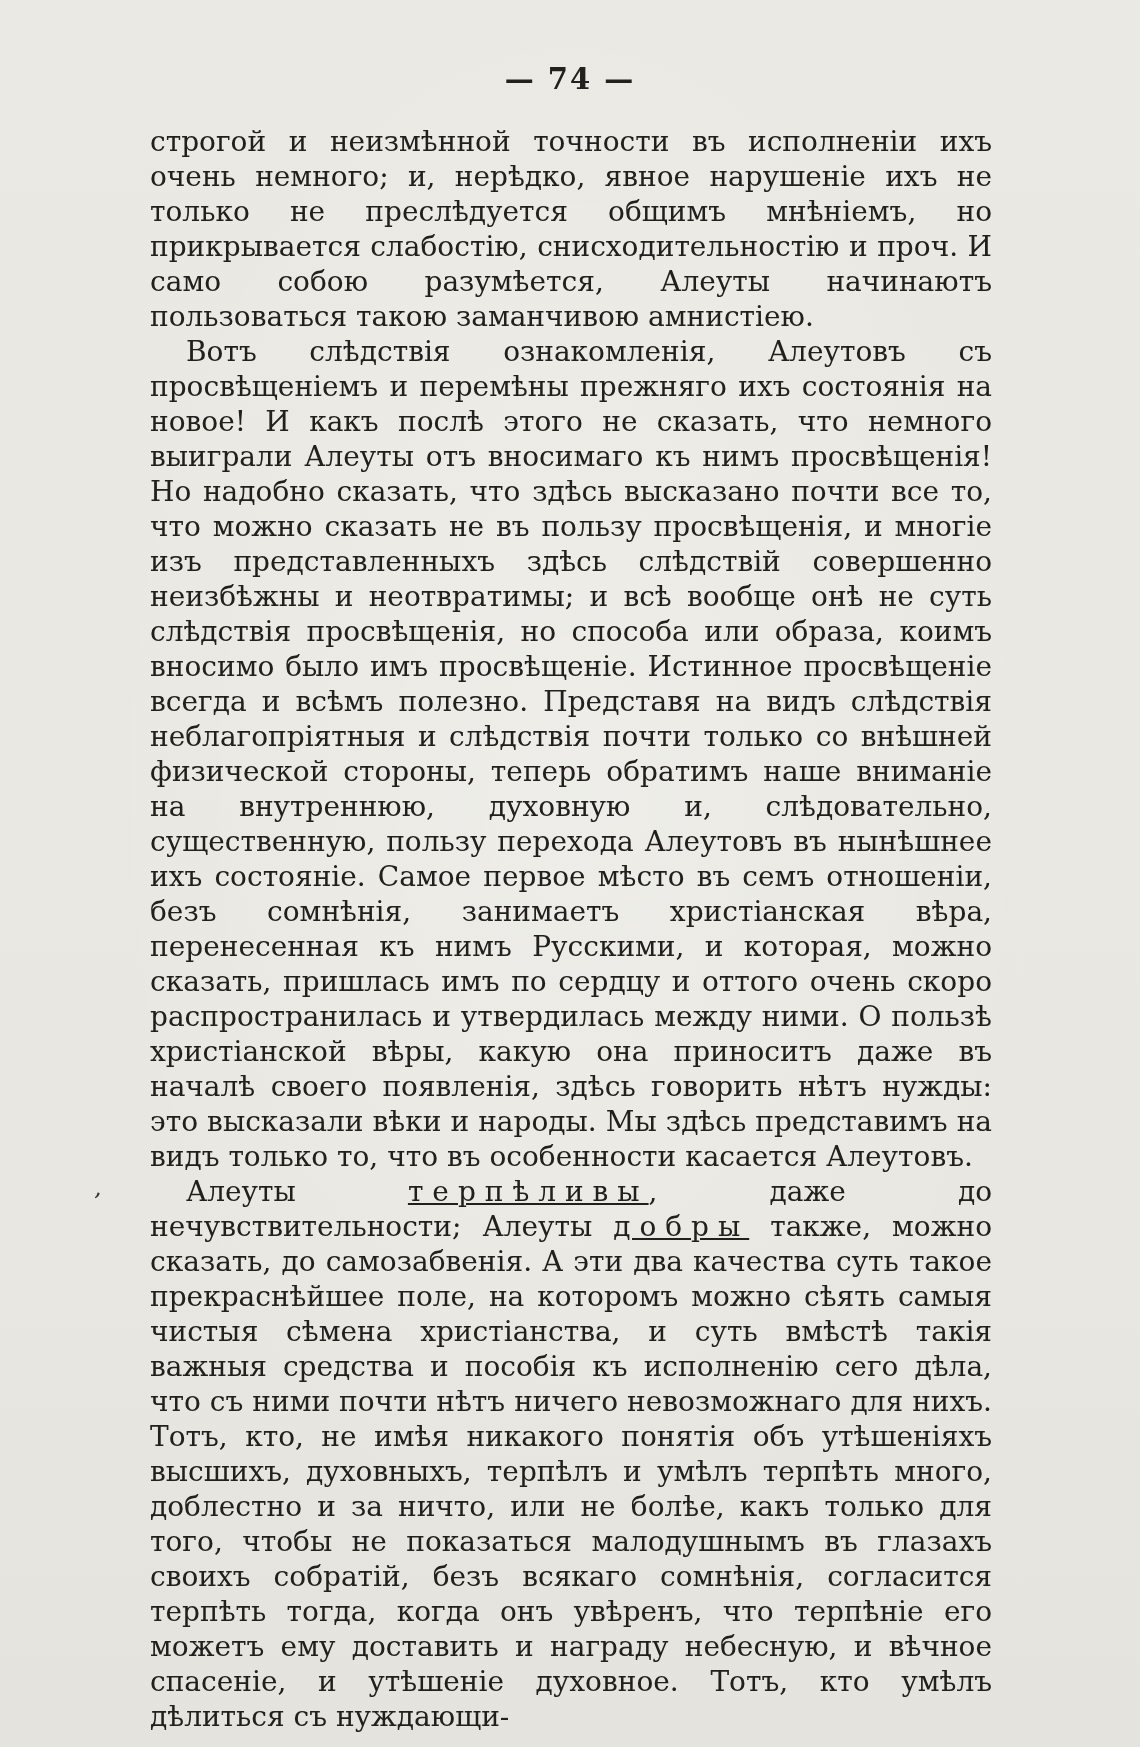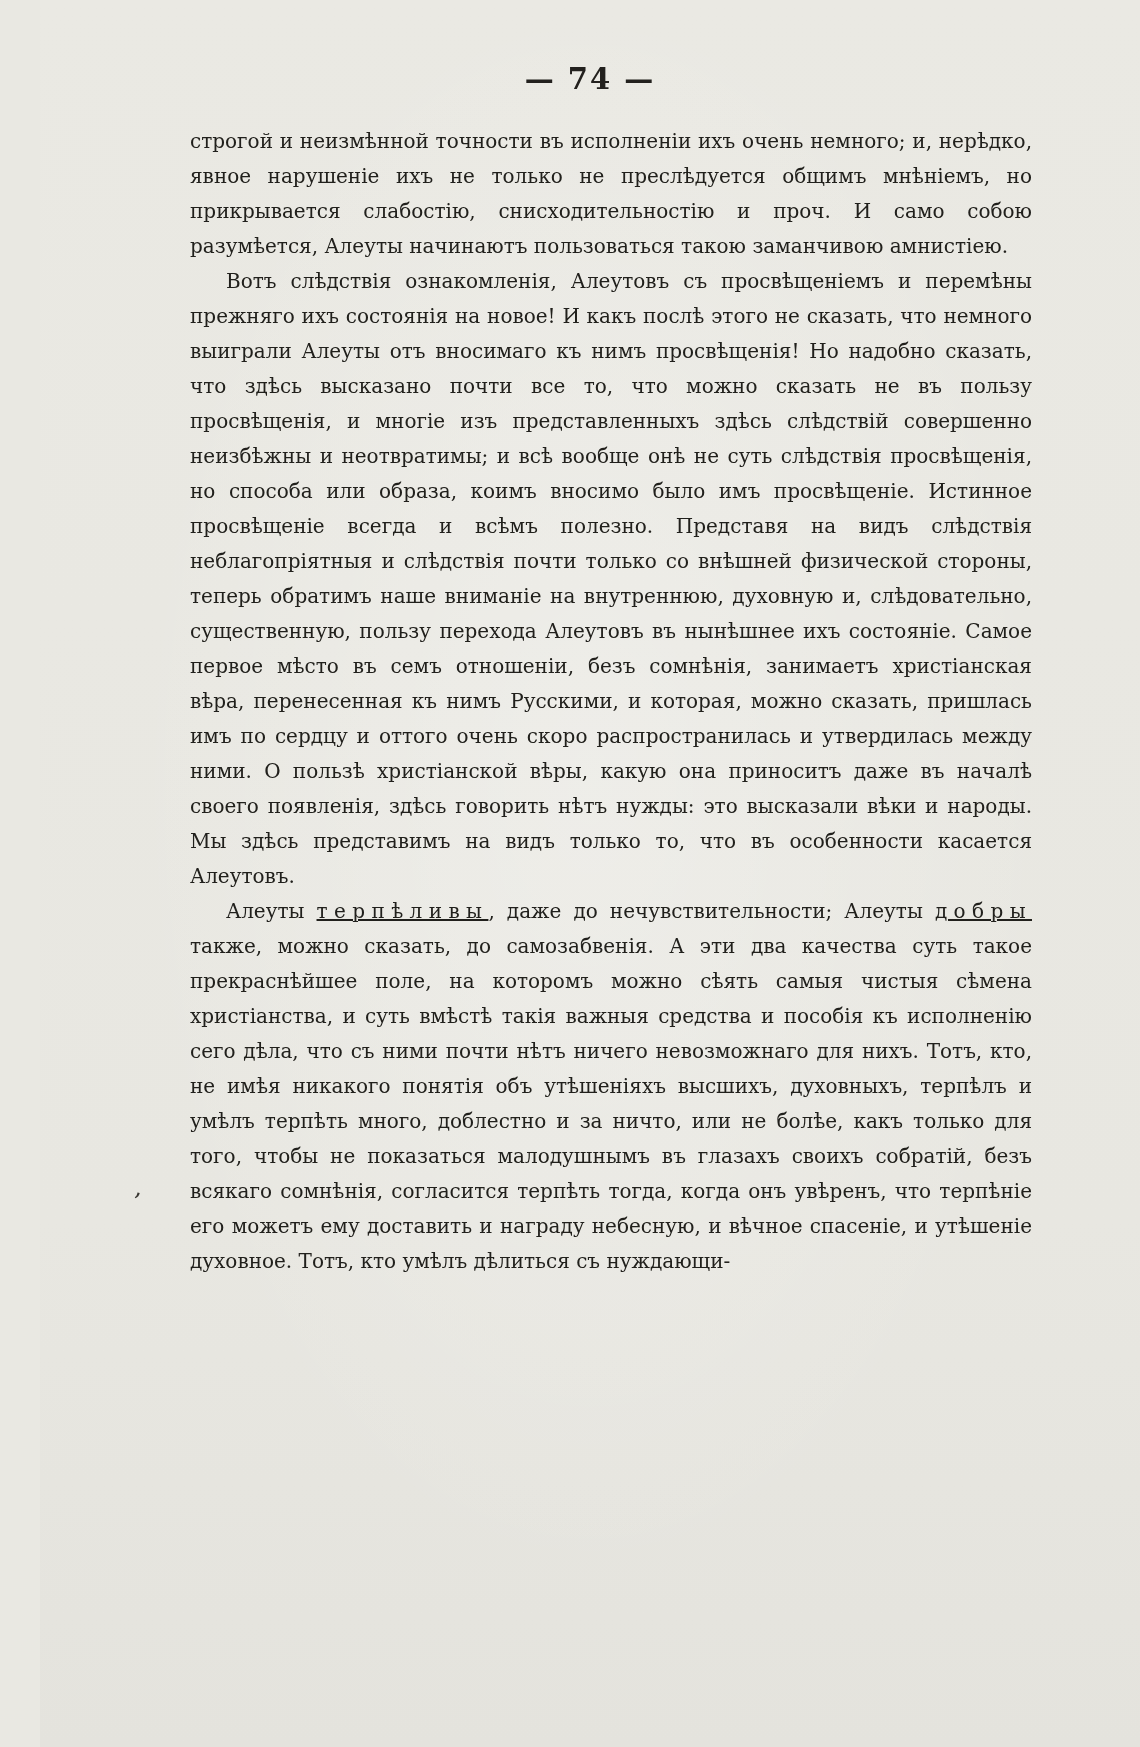--- a/index.html
+++ b/index.html
@@ -13,39 +13,38 @@
     position: relative;
     overflow: hidden;
     font-family: "DejaVu Serif", serif;
   }
   .scan-page {
     position: absolute;
     inset: 0;
     background:
       radial-gradient(ellipse at 50% 45%, rgba(255,255,255,0.25) 0%, rgba(255,255,255,0) 60%),
       linear-gradient(180deg, #eae9e3 0%, #e8e7e1 70%, #e4e3dd 100%);
-    margin-left: 40px;
   }
   .page-number {
     position: absolute;
     top: 62px;
     left: 0;
     width: 100%;
     text-align: center;
     font-size: 29px;
     font-weight: bold;
     letter-spacing: 2px;
     color: #23211e;
   }
   .text-block {
     position: absolute;
     top: 124px;
     left: 150px;
     width: 842px;
-    font-size: 20px;
+    font-size: 28px;
     line-height: 35px;
     text-align: justify;
     color: #21201c;
     text-rendering: optimizeLegibility;
   }
   .text-block p {
     margin: 0;
     padding: 0;
   }
   .text-block p.indent {

